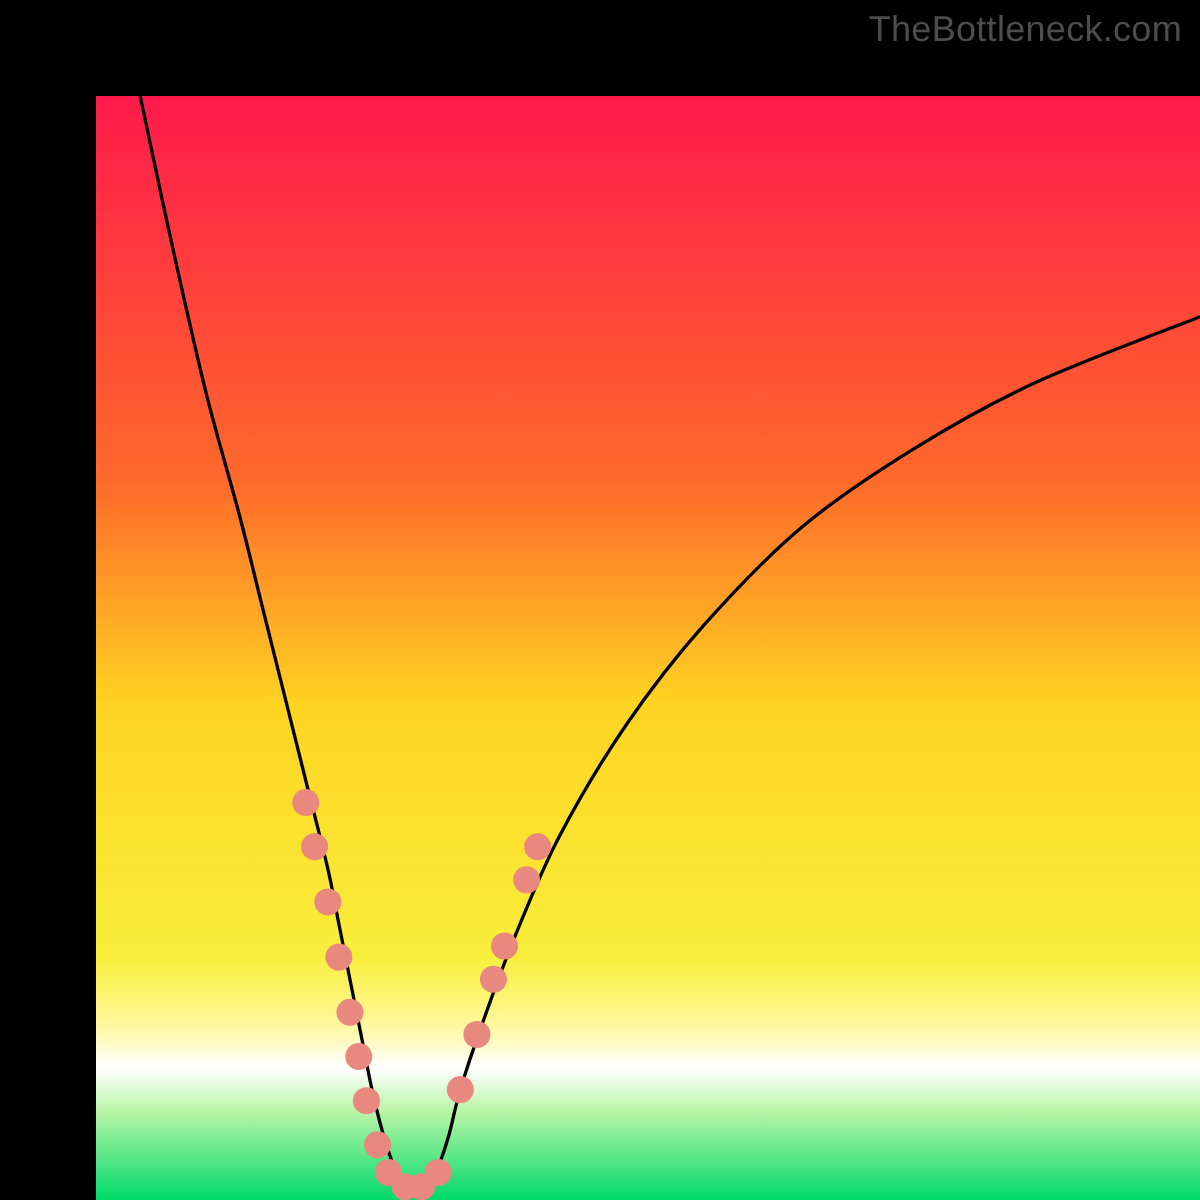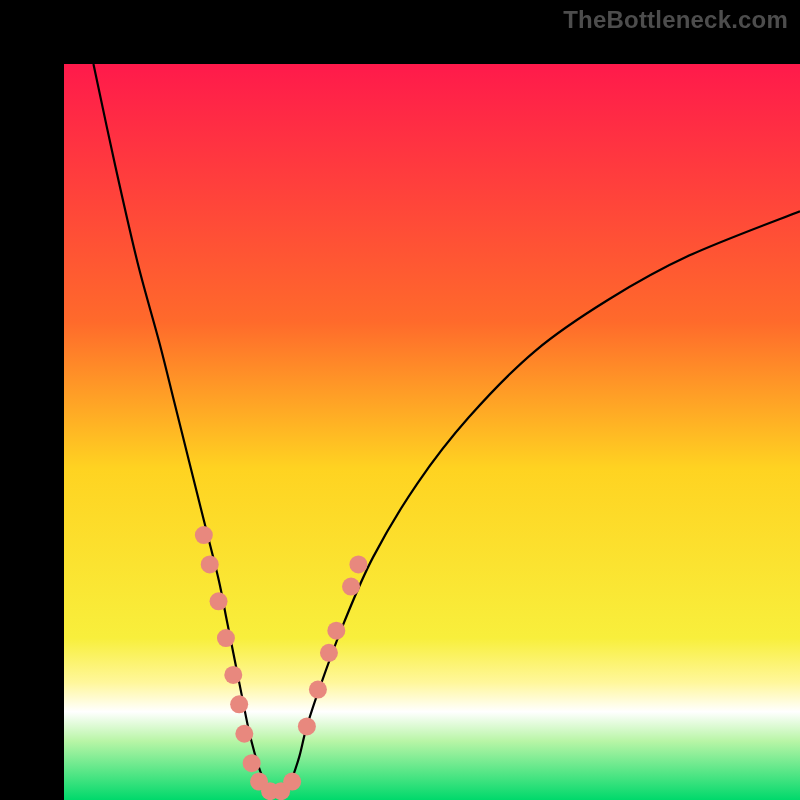--- a/index.html
+++ b/index.html
@@ -26,21 +26,21 @@
     left: 32px;
     width: 736px;
     height: 736px;
   }
   .watermark {
     position: absolute;
     top: 6px;
     right: 12px;
     color: #4d4d4d;
     font-size: 24px;
-    font-weight: 700;
+    font-weight: 400;
     letter-spacing: 0.2px;
     z-index: 5;
   }
   svg {
     display: block;
   }
 </style>
 </head>
 <body>
 

